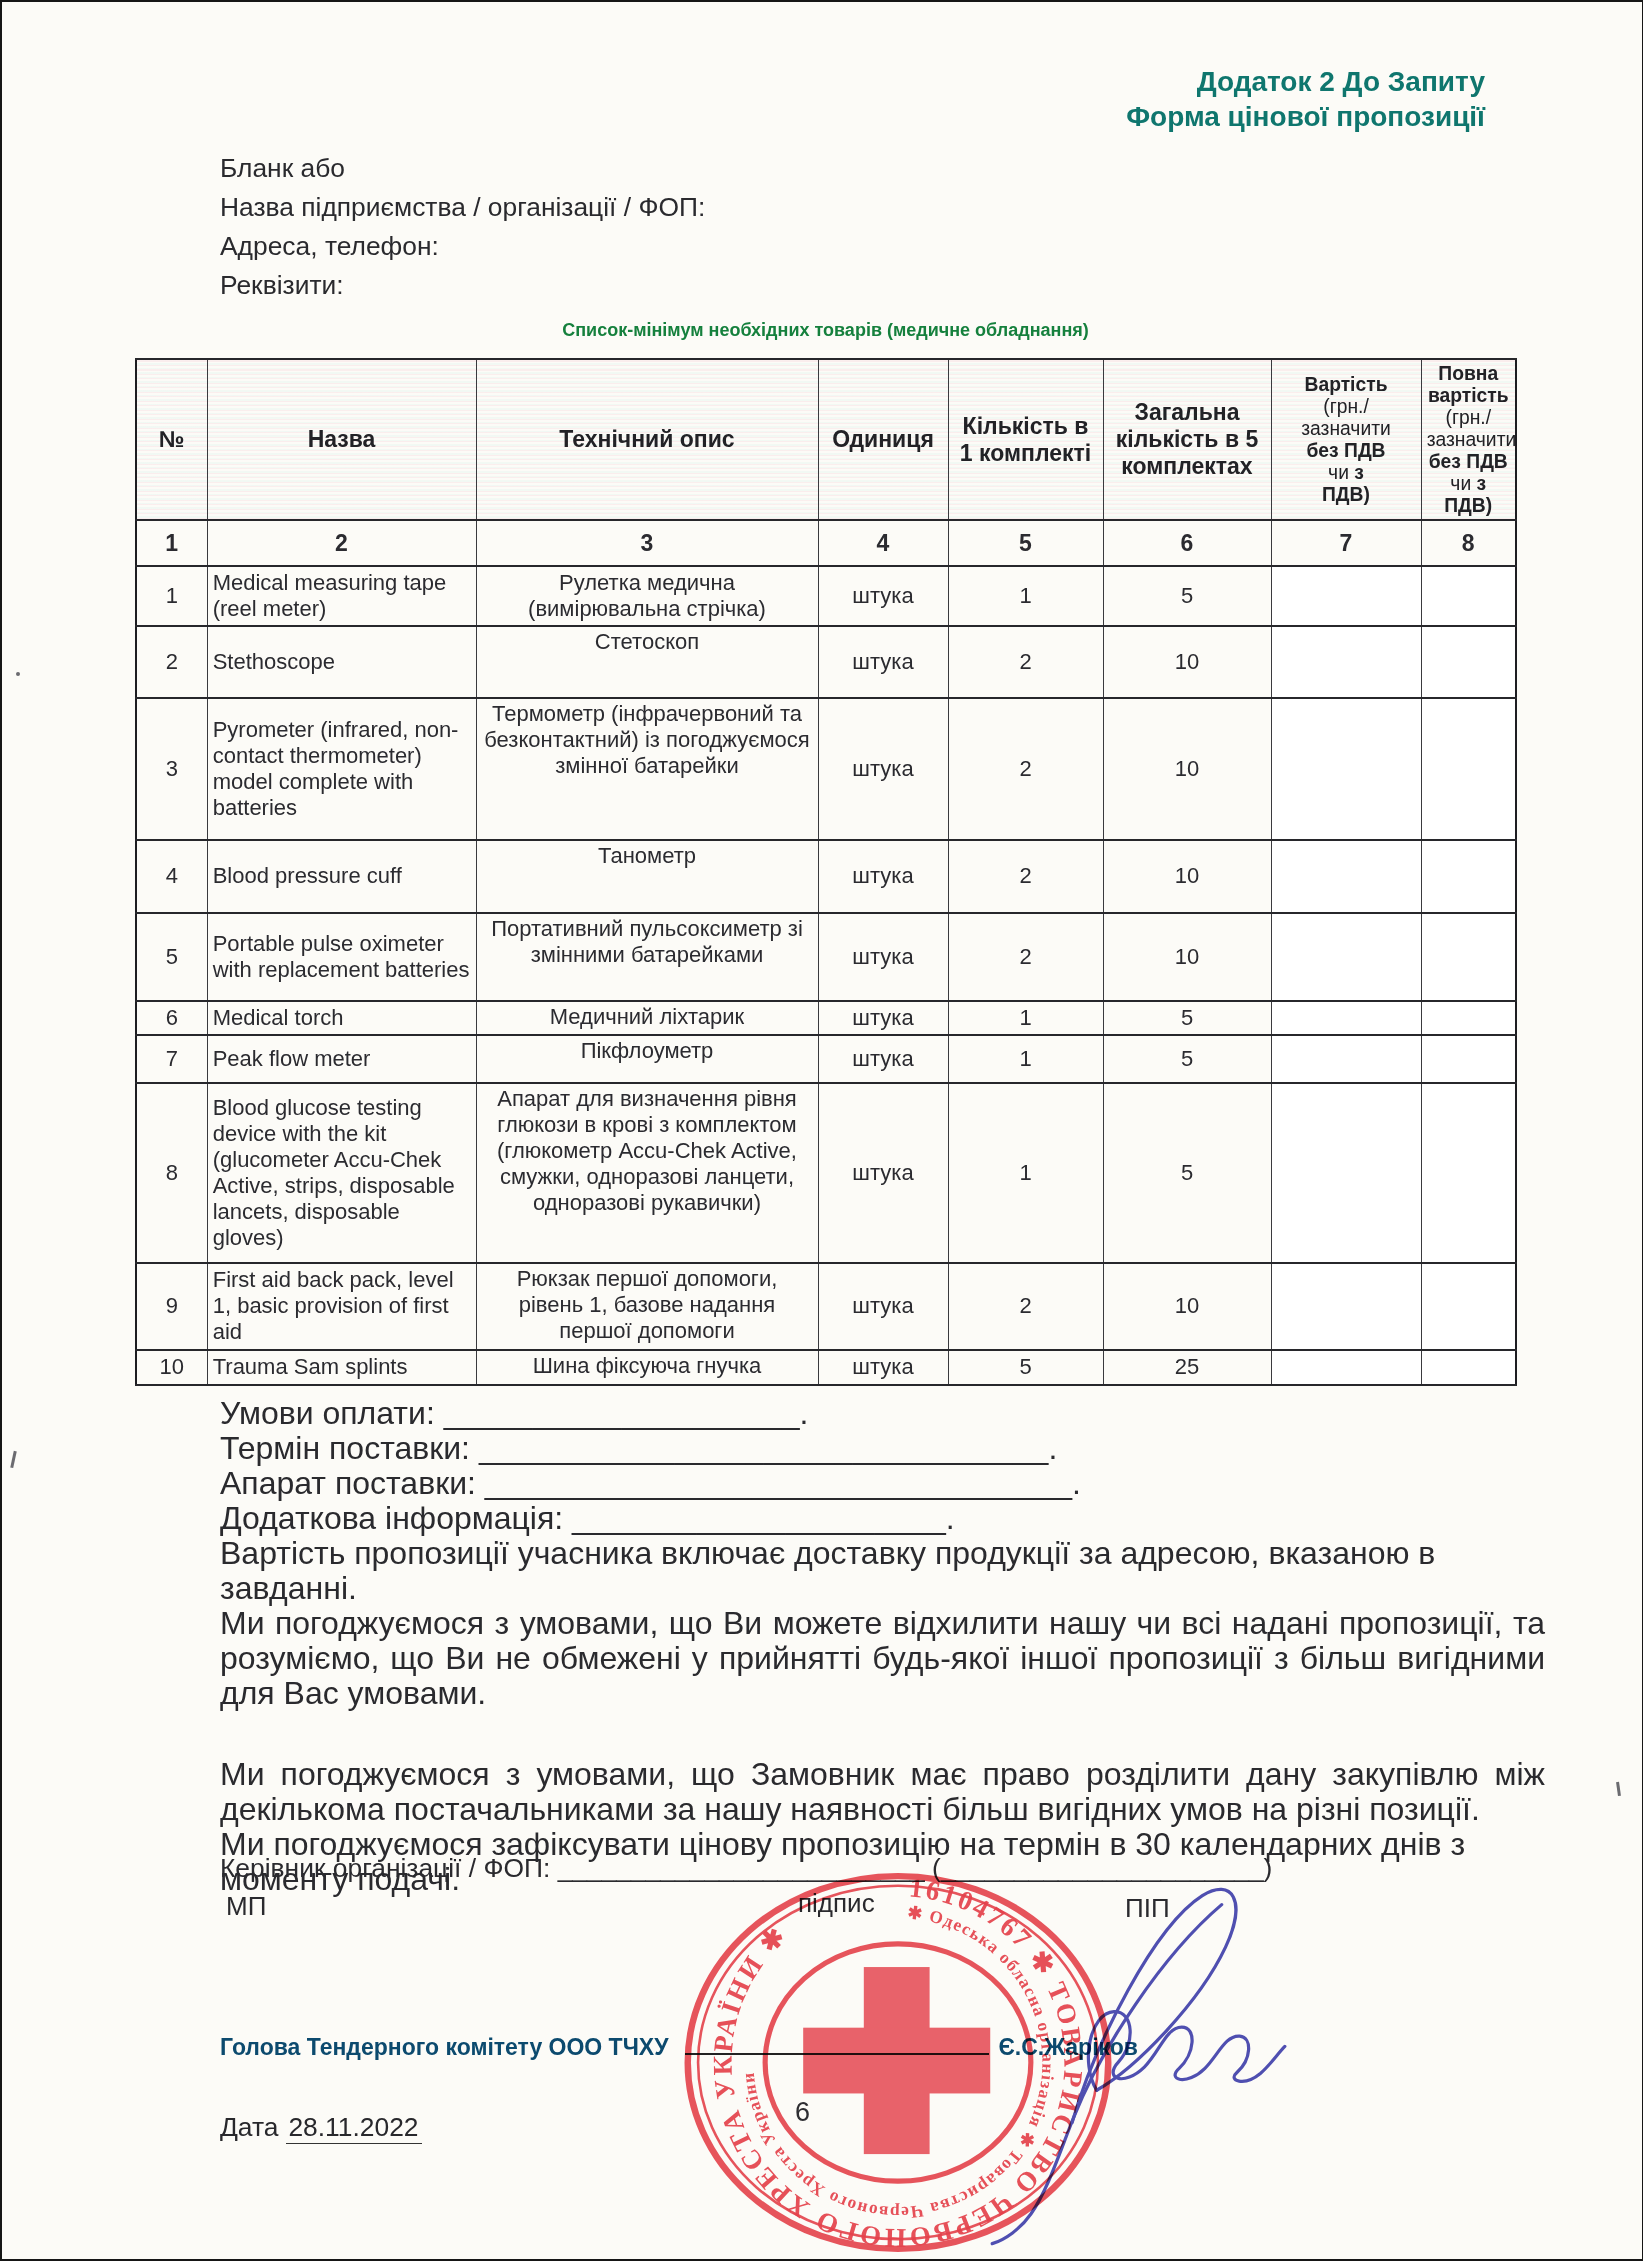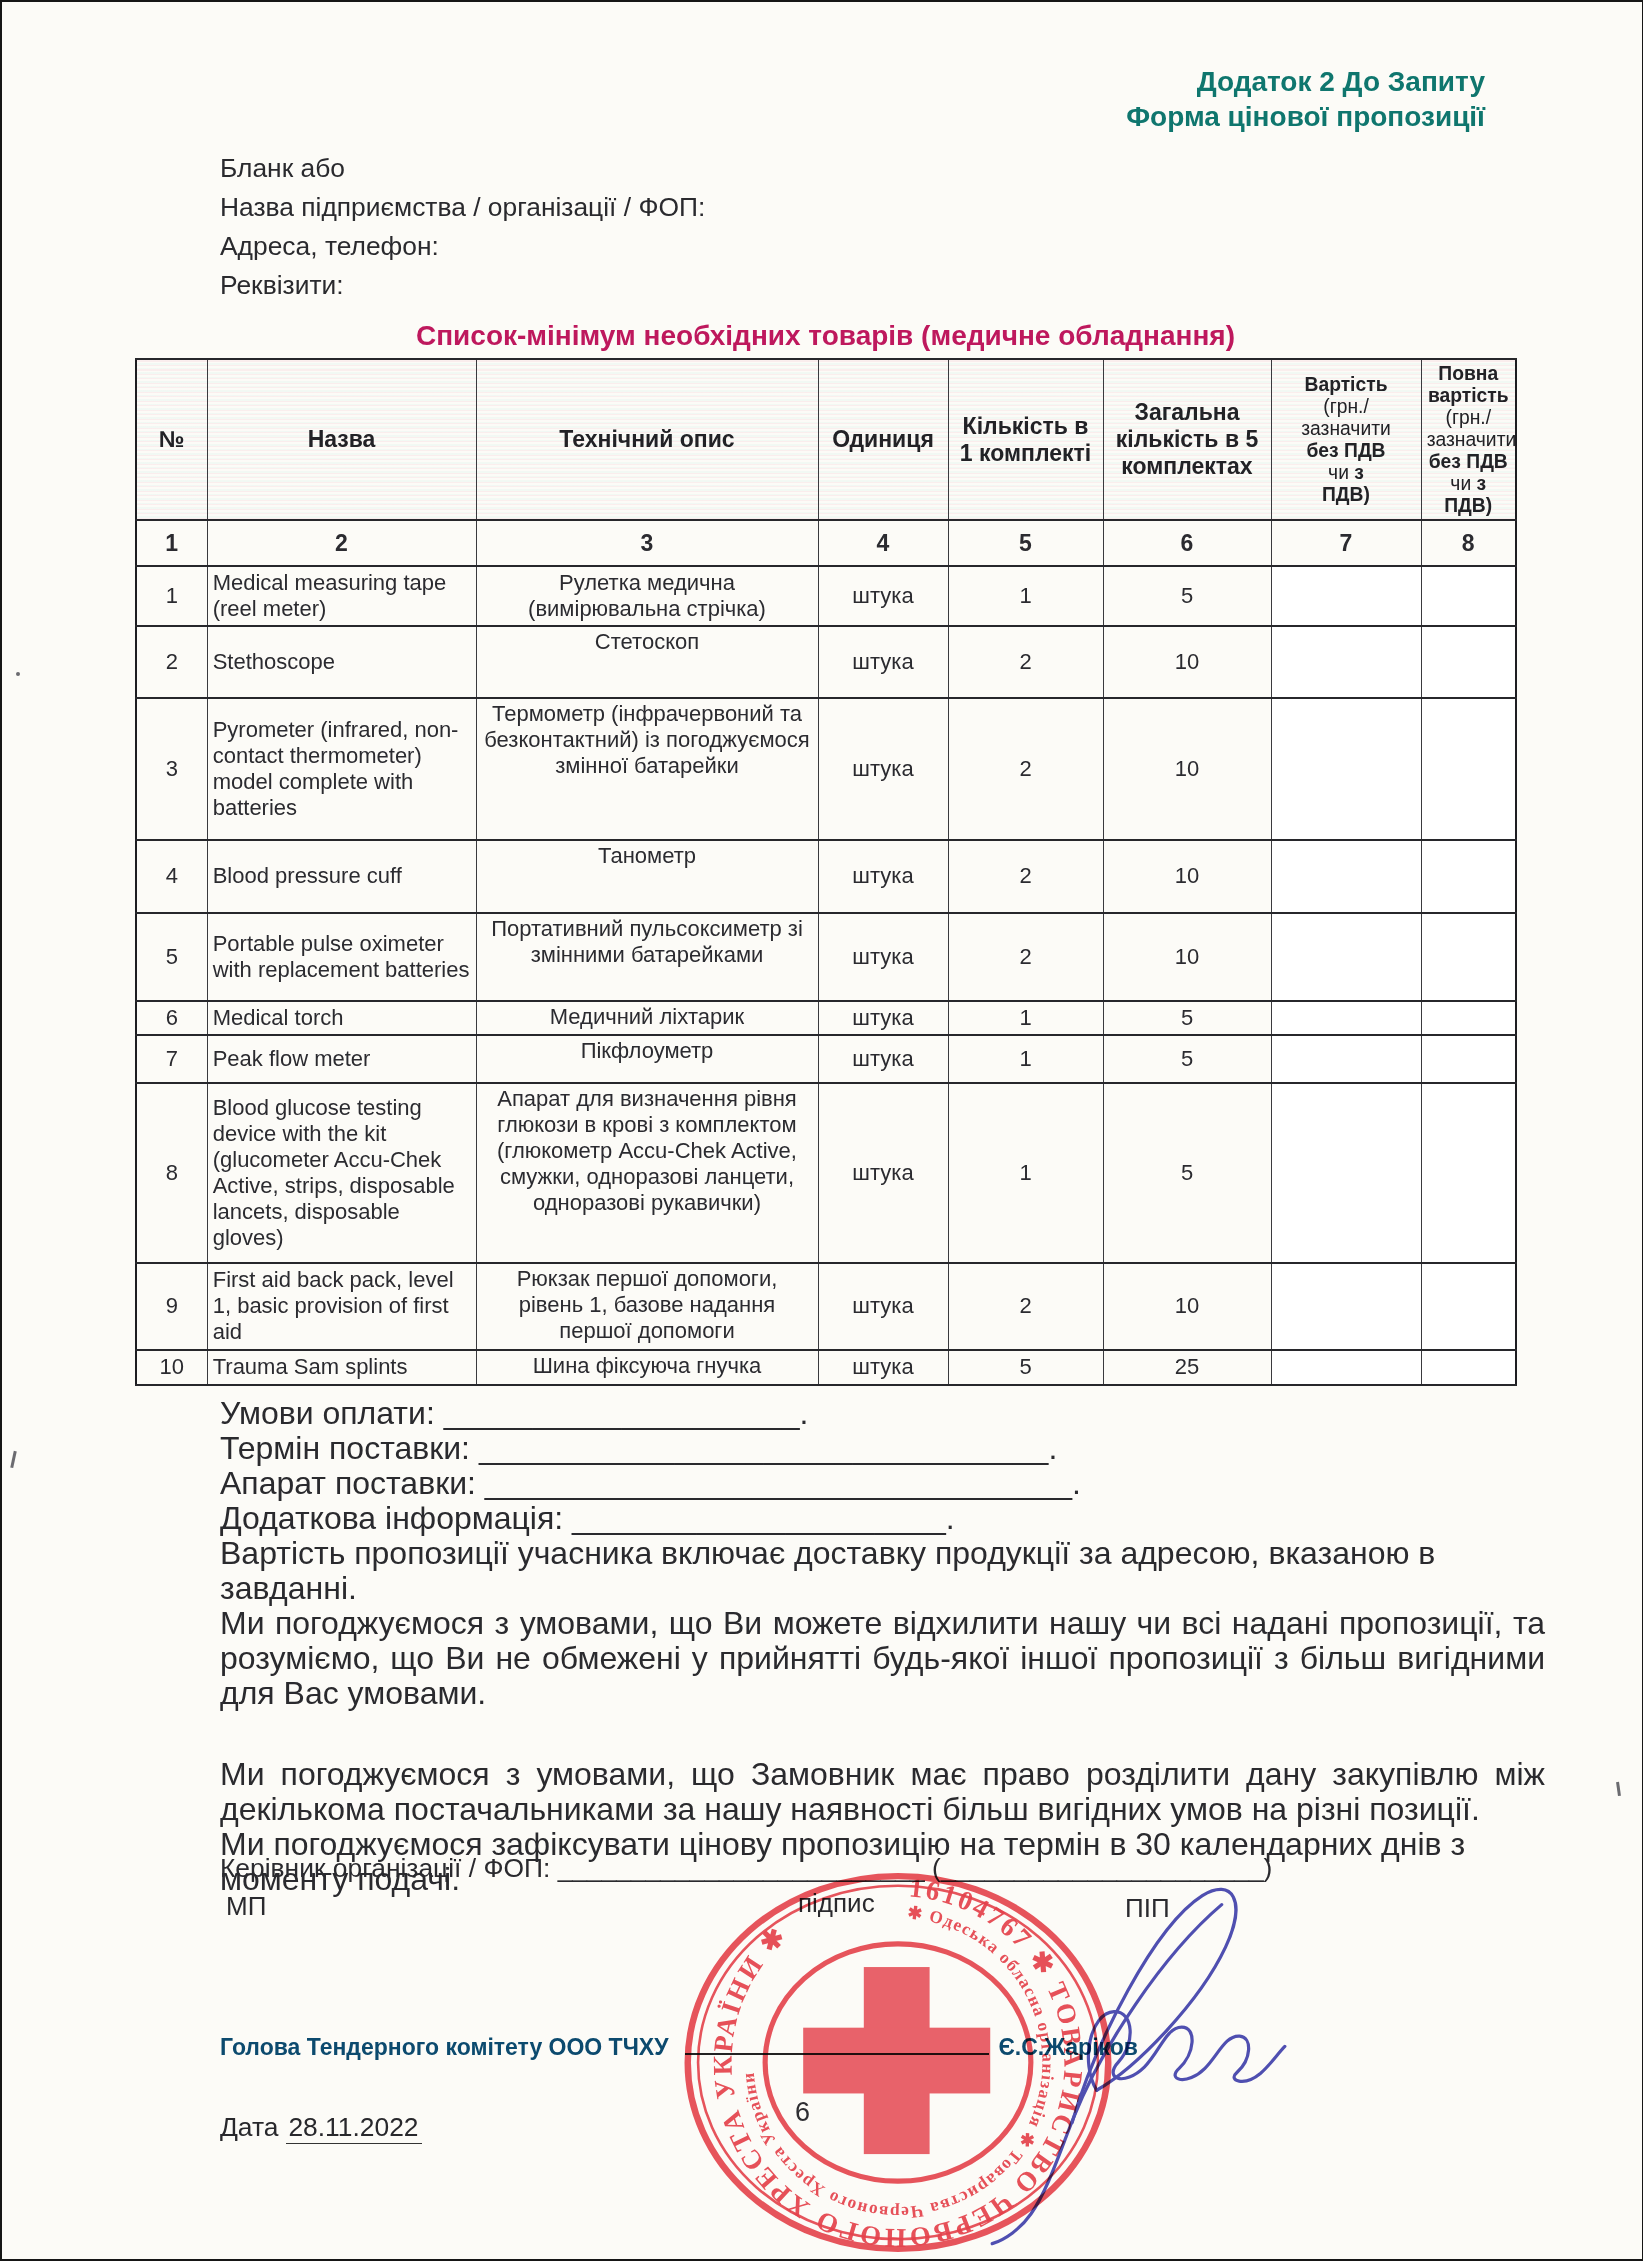--- a/index.html
+++ b/index.html
@@ -4,21 +4,21 @@
 <style>
   html,body{margin:0;padding:0;background:#9a9a9a;}
   .page{
     position:relative;width:1644px;height:2261px;box-sizing:border-box;
     background:#fcfbf7;border:2.6px solid #161616;overflow:hidden;
     font-family:"Liberation Sans", sans-serif;color:#232327;
   }
   
   .annex{position:absolute;top:62px;right:157px;text-align:right;font-weight:bold;font-size:28px;line-height:35px;color:#0f766e;}
   .letterhead{position:absolute;top:147px;left:218px;font-size:26.4px;line-height:39px;color:#2a2a2e;}
-  .tbl-title{position:absolute;top:318px;left:135px;width:1377px;text-align:center;font-weight:bold;font-size:28px;color:#be185d;}
+  .tbl-title{position:absolute;top:318px;left:135px;width:1377px;text-align:center;font-weight:bold;font-size:18px;color:#15803d;}
   
   table.goods{
     position:absolute;left:133px;top:356px;width:1379px;table-layout:fixed;
     border-collapse:collapse;font-size:22px;color:#2b2b30;
   }
   table.goods td, table.goods th{
     border-left:1.3px solid #3a3a3e;border-right:1.3px solid #3a3a3e;
     border-top:2.6px solid #27272b;border-bottom:2.6px solid #27272b;
     padding:2.6px 5.2px;overflow:hidden;
   }

